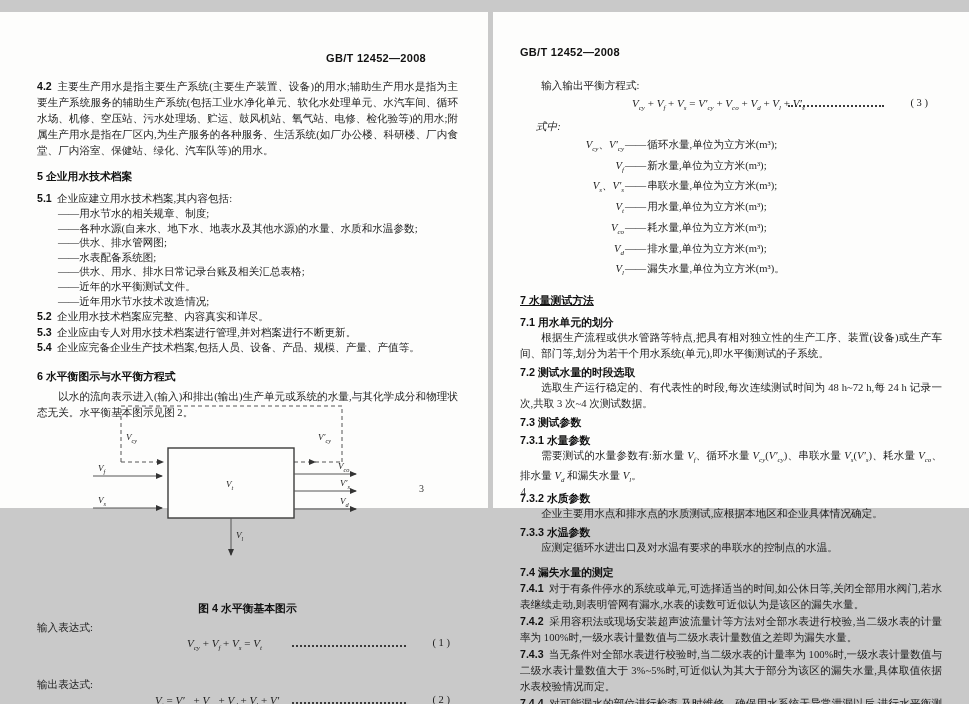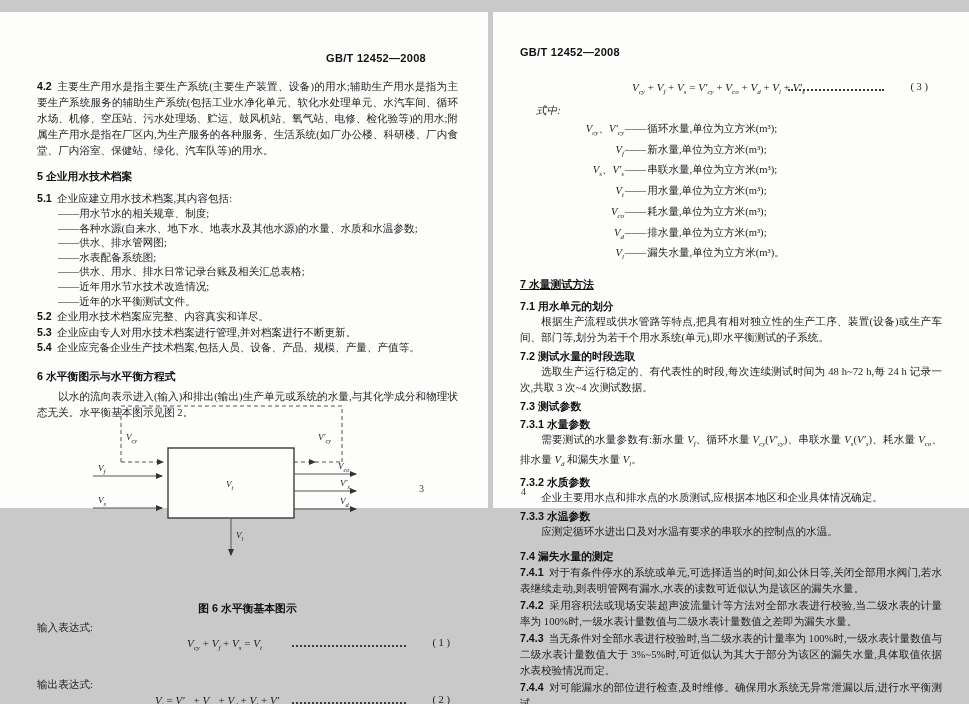--- a/index.html
+++ b/index.html
@@ -58,30 +58,30 @@
   <div class="content">
     <p class="body"><span class="lbl">4.2</span>&nbsp;&nbsp;<span>主要生产用水是指主要生产系统(主要生产装置、设备)的用水;辅助生产用水是指为主要生产系统服务的辅助生产系统(包括工业水净化单元、软化水处理单元、水汽车间、循环水场、机修、空压站、污水处理场、贮运、鼓风机站、氧气站、电修、检化验等)的用水;附属生产用水是指在厂区内,为生产服务的各种服务、生活系统(如厂办公楼、科研楼、厂内食堂、厂内浴室、保健站、绿化、汽车队等)的用水。</span></p>
     <p class="h sec-h" style="margin-top:9px;">5  企业用水技术档案</p>
     <p class="body" style="margin-top:6px;"><span class="lbl">5.1</span>&nbsp;&nbsp;<span>企业应建立用水技术档案,其内容包括:</span></p>
     <div>
         <p class="body item tight">——用水节水的相关规章、制度;</p>
         <p class="body item tight">——各种水源(自来水、地下水、地表水及其他水源)的水量、水质和水温参数;</p>
         <p class="body item tight">——供水、排水管网图;</p>
         <p class="body item tight">——水表配备系统图;</p>
         <p class="body item tight">——供水、用水、排水日常记录台账及相关汇总表格;</p>
+        <p class="body item tight">——近年的水平衡测试文件。</p>
         <p class="body item tight">——近年用水节水技术改造情况;</p>
-        <p class="body item tight">——近年的水平衡测试文件。</p>
       </div>
     <p class="body tight"><span class="lbl">5.2</span>&nbsp;&nbsp;<span>企业用水技术档案应完整、内容真实和详尽。</span></p>
     <p class="body tight"><span class="lbl">5.3</span>&nbsp;&nbsp;<span>企业应由专人对用水技术档案进行管理,并对档案进行不断更新。</span></p>
     <p class="body tight"><span class="lbl">5.4</span>&nbsp;&nbsp;<span>企业应完备企业生产技术档案,包括人员、设备、产品、规模、产量、产值等。</span></p>
     <p class="h sec-h" style="margin-top:12px;">6  水平衡图示与水平衡方程式</p>
     <p class="body ind" style="margin-top:5px;">以水的流向表示进入(输入)和排出(输出)生产单元或系统的水量,与其化学成分和物理状态无关。水平衡基本图示见图 2。</p>
     <div class="spacer-diagram"></div>
-    <p class="fig-caption h">图 6  水平衡基本图示</p>
+    <p class="fig-caption h">图 4  水平衡基本图示</p>
     <p class="body">输入表达式:</p>
     <div class="eqrow">
       <span class="eq" style="left:150px;"><i class="v">V<sub>cy</sub></i> + <i class="v">V<sub>f</sub></i> + <i class="v">V<sub>s</sub></i> = <i class="v">V<sub>t</sub></i></span>
       <span class="leader" style="right:52px;width:114px;"></span>
       <span class="eqno" style="right:8px;">( 1 )</span>
     </div>
     <p class="body" style="margin-top:21px;">输出表达式:</p>
     <div class="eqrow">
       <span class="eq" style="left:118px;"><i class="v">V<sub>t</sub></i> = <i class="v">V′<sub>cy</sub></i> + <i class="v">V<sub>co</sub></i> + <i class="v">V<sub>d</sub></i> + <i class="v">V<sub>l</sub></i> + <i class="v">V′<sub>s</sub></i></span>
       <span class="leader" style="right:52px;width:114px;"></span>
@@ -116,20 +116,21 @@
     <line x1="171" y1="118" x2="171" y2="155" stroke="#555" stroke-width="1" marker-end="url(#arw)"></line>
     <text x="176" y="138">V<tspan class="sub" dy="2.5">l</tspan></text>
   </svg>
 
   <div class="pageno">3</div>
 </div>
 
 <div class="page" id="right-page">
   <div class="doc-hdr">GB/T 12452—2008</div>
   <div class="content">
+    <p class="body ind">输入输出平衡方程式:</p>
     <div class="eqrow" style="margin-top:2px;">
       <span class="eq" style="left:112px;"><i class="v">V<sub>cy</sub></i> + <i class="v">V<sub>f</sub></i> + <i class="v">V<sub>s</sub></i> = <i class="v">V′<sub>cy</sub></i> + <i class="v">V<sub>co</sub></i> + <i class="v">V<sub>d</sub></i> + <i class="v">V<sub>l</sub></i> + <i class="v">V′<sub>s</sub></i></span>
       <span class="leader" style="right:58px;width:96px;"></span>
       <span class="eqno" style="right:14px;">( 3 )</span>
     </div>
     <p class="body" style="text-indent:16px;margin-top:3px;font-style:italic;">式中:</p>
     <div style="margin-top:2px;">
         <div class="defrow">
           <span class="defsym"><i class="v">V<sub>cy</sub></i>、<i class="v">V′<sub>cy</sub></i></span>
           <span class="defdash">——</span>

